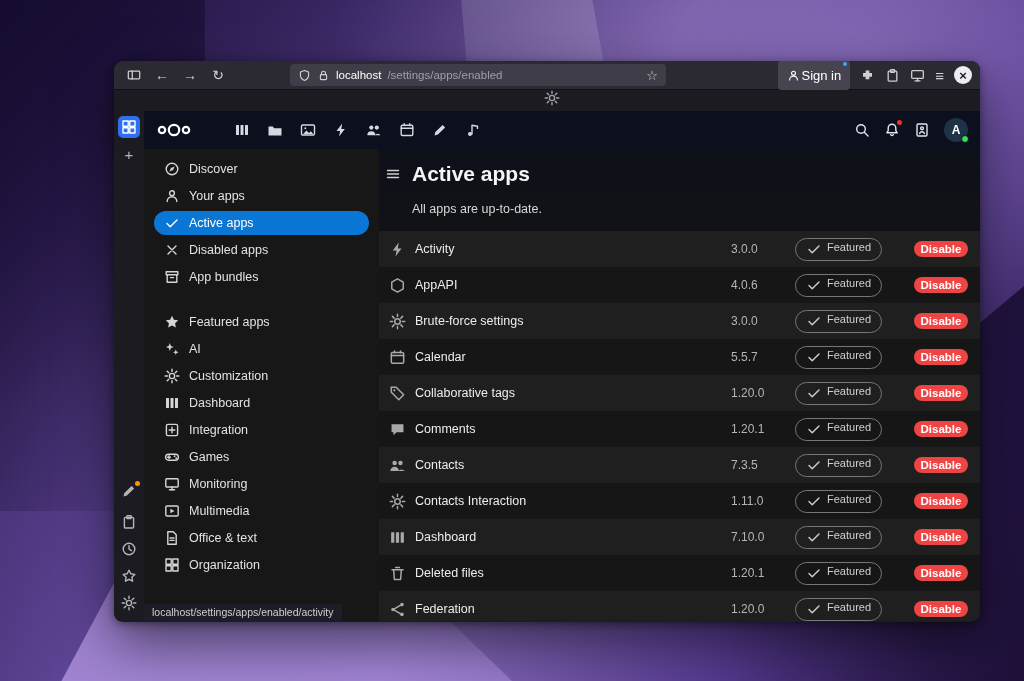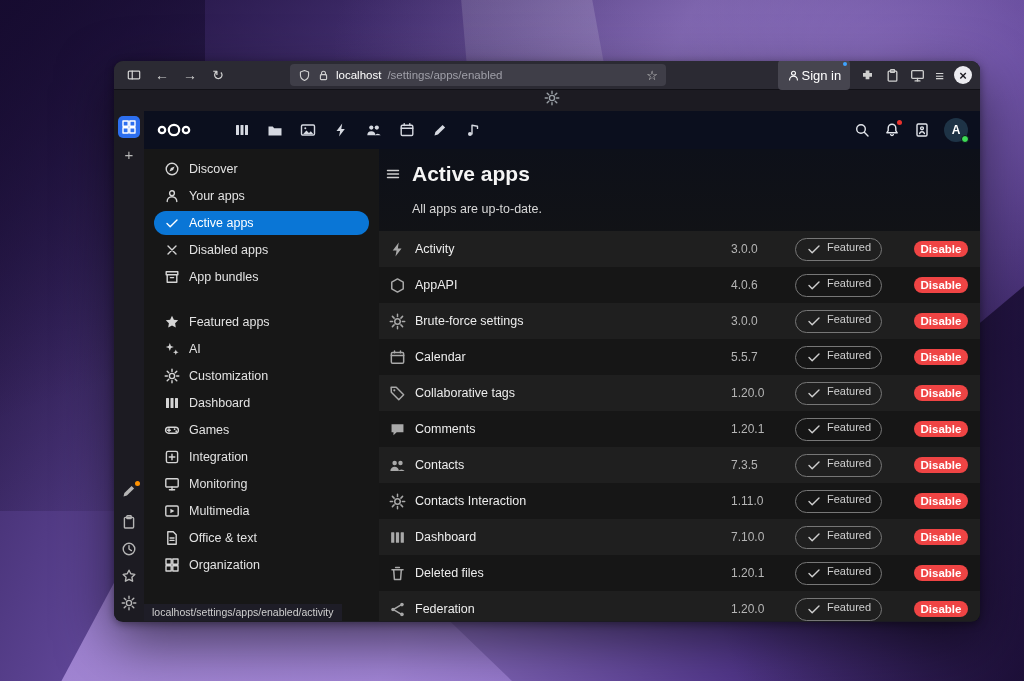--- a/index.html
+++ b/index.html
@@ -411,41 +411,41 @@
                 <i data-icon="columns">
                   <svg viewBox="0 0 16 16" fill="none" stroke="currentColor" stroke-width="1.4" stroke-linecap="round" stroke-linejoin="round">
                     <rect x="2" y="3" width="3" height="10" rx=".5" fill="currentColor" stroke="none"></rect>
                     <rect x="6.5" y="3" width="3" height="10" rx=".5" fill="currentColor" stroke="none"></rect>
                     <rect x="11" y="3" width="3" height="10" rx=".5" fill="currentColor" stroke="none"></rect>
                   </svg>
                 </i>
                 <span>Dashboard</span>
               </div>
             <div class="sitem">
+                <i data-icon="box-plus">
+                  <svg viewBox="0 0 16 16" fill="none" stroke="currentColor" stroke-width="1.4" stroke-linecap="round" stroke-linejoin="round">
+                    <rect x="2.4" y="2.4" width="11.2" height="11.2" rx="1.6"></rect>
+                    <path d="M8 5.2v5.6M5.2 8h5.6"></path>
+                  </svg>
+                </i>
+                <span>Integration</span>
+              </div>
+            <div class="sitem">
                 <i data-icon="controller">
                   <svg viewBox="0 0 16 16" fill="none" stroke="currentColor" stroke-width="1.4" stroke-linecap="round" stroke-linejoin="round">
                     <rect x="1.6" y="5.2" width="12.8" height="6" rx="3"></rect>
                     <line x1="5" y1="6.8" x2="5" y2="9.6"></line>
                     <line x1="3.6" y1="8.2" x2="6.4" y2="8.2"></line>
                     <circle cx="10.6" cy="7.2" r=".9" fill="currentColor" stroke="none"></circle>
                     <circle cx="12.2" cy="9.2" r=".9" fill="currentColor" stroke="none"></circle>
                   </svg>
                 </i>
                 <span>Games</span>
               </div>
             <div class="sitem">
-                <i data-icon="box-plus">
-                  <svg viewBox="0 0 16 16" fill="none" stroke="currentColor" stroke-width="1.4" stroke-linecap="round" stroke-linejoin="round">
-                    <rect x="2.4" y="2.4" width="11.2" height="11.2" rx="1.6"></rect>
-                    <path d="M8 5.2v5.6M5.2 8h5.6"></path>
-                  </svg>
-                </i>
-                <span>Integration</span>
-              </div>
-            <div class="sitem">
                 <i data-icon="monitor">
                   <svg viewBox="0 0 16 16" fill="none" stroke="currentColor" stroke-width="1.4" stroke-linecap="round" stroke-linejoin="round">
                     <rect x="1.8" y="2.8" width="12.4" height="8.2" rx="1"></rect>
                     <line x1="5.4" y1="13.8" x2="10.6" y2="13.8"></line>
                     <line x1="8" y1="11" x2="8" y2="13.8"></line>
                   </svg>
                 </i>
                 <span>Monitoring</span>
               </div>
             <div class="sitem">

